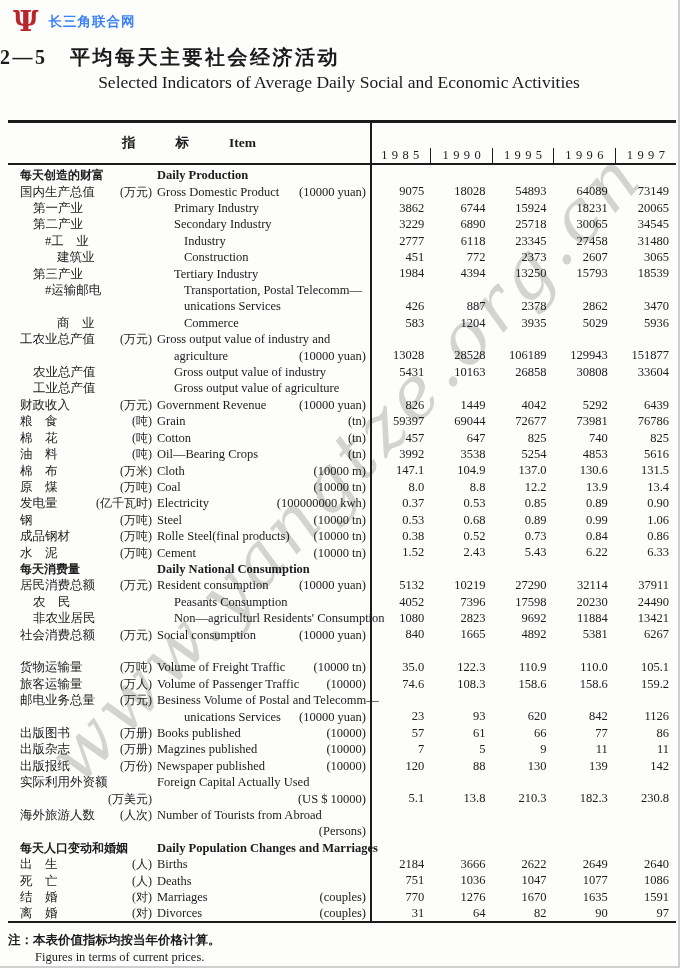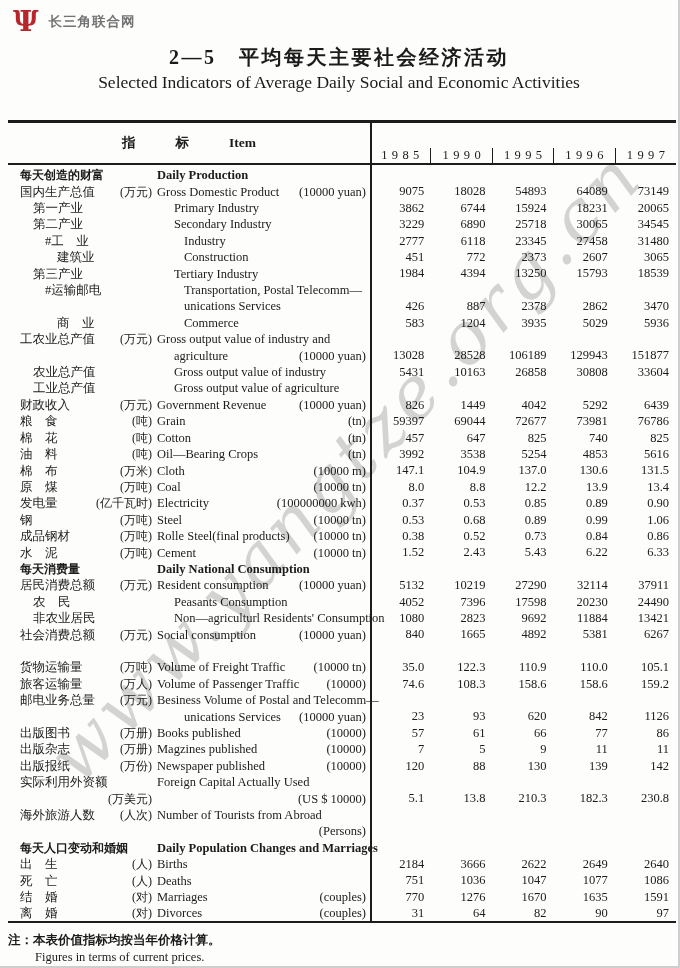--- a/index.html
+++ b/index.html
@@ -15,22 +15,22 @@
     position:absolute; left:-85px; top:418px; width:860px; height:96px;
     line-height:96px; text-align:center;
     transform:rotate(-47deg);
     font-family:"DejaVu Serif","Liberation Serif",serif;
     font-style:italic; font-size:72px; letter-spacing:5px;
     color:rgba(176,178,174,0.55); white-space:nowrap; z-index:0;
     pointer-events:none; user-select:none;
   }
   .logo { position:absolute; left:13px; top:6px; height:32px; display:flex; align-items:center; gap:10px; z-index:2; cursor:pointer; }
   .logo-glyph { color:#b8252b; font-size:28px; font-weight:700; line-height:1; font-family:"DejaVu Serif",serif; }
-  .logo-text { font-family:Liberation Serif, serif; font-size:13.5px; font-weight:700; color:#737373; letter-spacing:1px; }
-  .title-cn { position:absolute; top:44px; left:0; width:100%; text-align:center; font-size:20px; font-weight:700; letter-spacing:2.5px; z-index:2; }
+  .logo-text { font-family:Liberation Serif, serif; font-size:13.5px; font-weight:700; color:#3b82f6; letter-spacing:1px; }
+  .title-cn { position:absolute; top:44px; left:0; width:100%; text-align:left; font-size:20px; font-weight:700; letter-spacing:2.5px; z-index:2; }
   .title-en { position:absolute; top:72px; left:0; width:100%; text-align:center; font-size:17.5px; font-weight:400; z-index:2; }
 
   .rule { position:absolute; left:8px; width:668px; background:#1c1c1c; z-index:2; }
   .rule-top { top:120px; height:3px; }
   .rule-head { top:163px; height:2px; }
   .rule-bottom { top:921px; height:2px; }
   .vline { position:absolute; left:370px; top:120px; width:2px; height:803px; background:#1c1c1c; z-index:2; }
 
   .thead { position:absolute; left:8px; top:123px; width:668px; height:40px; display:flex; z-index:2; }
   .item-head { width:362px; display:flex; align-items:center; justify-content:center; gap:40px; font-size:13.5px; font-weight:600; }

